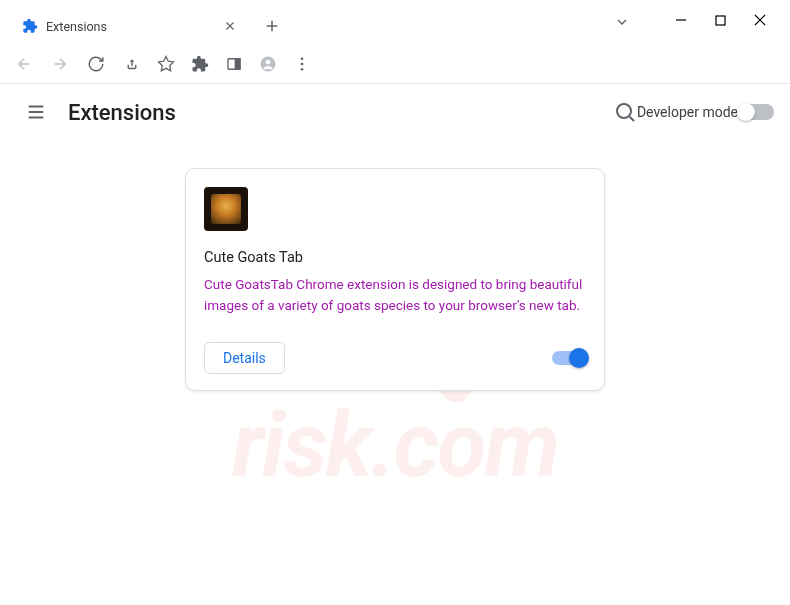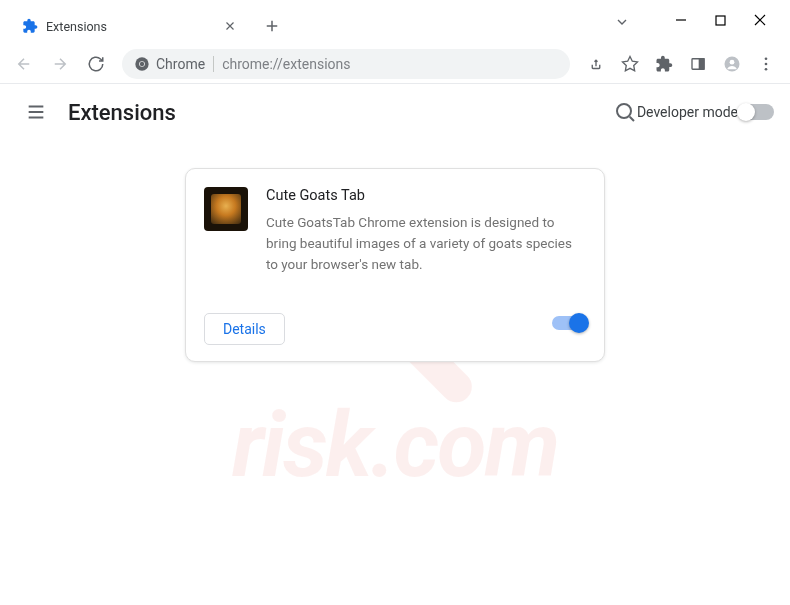--- a/index.html
+++ b/index.html
@@ -34,28 +34,28 @@
   .page-title { font-size: 22px; font-weight: 500; color: #202124; margin-left: 12px; }
   .header-right { margin-left: auto; display: flex; align-items: center; }
   .search-btn { width: 24px; height: 24px; color: #5f6368; }
   .dev-label { font-size: 14px; color: #3c4043; }
   .dev-toggle { width: 36px; height: 16px; background: #bdc1c6; border-radius: 8px; position: relative; }
   .dev-toggle::after { content: ""; position: absolute; width: 18px; height: 18px; background: #fff; border-radius: 50%; top: -1px; left: -1px; box-shadow: 0 1px 3px rgba(0,0,0,0.3); }
 
   
   .card-wrap { display: flex; justify-content: center; padding-top: 28px; }
   .card { width: 420px; background: #fff; border: 1px solid #e0e0e0; border-radius: 10px; box-shadow: 0 1px 3px rgba(60,64,67,0.12); padding: 18px 18px 16px 18px; }
-  .card-top { display: flex; gap: 18px; }
+  .card-top { display: flex; gap: 18px; flex-direction: column; }
   .ext-icon { width: 44px; height: 44px; background: #1a1208; border-radius: 4px; flex-shrink: 0; display: flex; align-items: center; justify-content: center; }
   .ext-icon-inner { width: 30px; height: 30px; background: radial-gradient(circle at 50% 40%, #e8b050 0%, #c77a20 40%, #3a2810 100%); border-radius: 3px; }
   .ext-info { flex: 1; }
   .ext-name { font-size: 14.5px; color: #202124; margin-bottom: 8px; }
-  .ext-desc { font-size: 13.5px; color: #737373; line-height: 1.55; }
+  .ext-desc { font-size: 13.5px; color: #a21caf; line-height: 1.55; }
   .card-bottom { display: flex; align-items: center; margin-top: 26px; gap: 12px; }
-  .card-btn { border: 1px solid #dadce0; background: #fff; color: #1a73e8; font-size: 14px; padding: 7px 18px; border-radius: 5px; cursor: pointer; margin-top: 12px; }
+  .card-btn { border: 1px solid #dadce0; background: #fff; color: #1a73e8; font-size: 14px; padding: 7px 18px; border-radius: 5px; cursor: pointer; }
   .ext-toggle { margin-left: auto; width: 34px; height: 14px; background: #9ec1f7; border-radius: 8px; position: relative; }
   .ext-toggle::after { content: ""; position: absolute; width: 20px; height: 20px; background: #1a73e8; border-radius: 50%; top: -3px; right: -3px; box-shadow: 0 1px 3px rgba(0,0,0,0.3); }
 
   
   .watermark { position: absolute; left: 0; top: 90px; width: 100%; height: 480px; z-index: -1; opacity: 0.07; pointer-events: none; display: flex; flex-direction: column; align-items: center; justify-content: center; }
   .watermark svg { width: 260px; height: 260px; }
   .watermark .wm-text { font-size: 90px; font-weight: 700; font-style: italic; color: #d93025; letter-spacing: -2px; margin-top: -30px; }
 
   svg { display: block; }
 </style>
@@ -115,32 +115,20 @@
   </div>
   <div class="nav-icon disabled">
     <svg width="18" height="18" viewBox="0 0 24 24" fill="none" stroke="currentColor" stroke-width="2">
         <path d="M5 12h14M12 5l7 7-7 7"></path>
       </svg>
   </div>
   <div class="nav-icon">
     <svg width="18" height="18" viewBox="0 0 24 24" fill="none" stroke="currentColor" stroke-width="2">
         <path d="M21 12a9 9 0 11-3-6.7L21 8M21 3v5h-5"></path>
       </svg>
-  </div>
-  <div class="omnibox">
-    <span class="chrome-chip">
-      <svg width="16" height="16" viewBox="0 0 24 24">
-          <circle cx="12" cy="12" r="10" fill="#5f6368"></circle>
-          <circle cx="12" cy="12" r="4.2" fill="#fff"></circle>
-          <circle cx="12" cy="12" r="3.3" fill="#5f6368"></circle>
-        </svg>
-      <span>Chrome</span>
-    </span>
-    <span class="sep"></span>
-    <span class="url">chrome://extensions</span>
   </div>
   <div class="toolbar-right">
     <div class="nav-icon">
       <svg viewBox="0 0 24 24" stroke="currentColor" stroke-width="1.8" fill="none">
           <path d="M14 9l-2-2-2 2M12 7v8M7 13v4a1 1 0 001 1h8a1 1 0 001-1v-4"></path>
         </svg>
     </div>
     <div class="nav-icon">
       <svg viewBox="0 0 24 24" stroke="currentColor" stroke-width="1.8" fill="none">
           <path d="M12 2l3.09 6.26L22 9.27l-5 4.87L18.18 21 12 17.77 5.82 21 7 14.14l-5-4.87 6.91-1.01z"></path>

